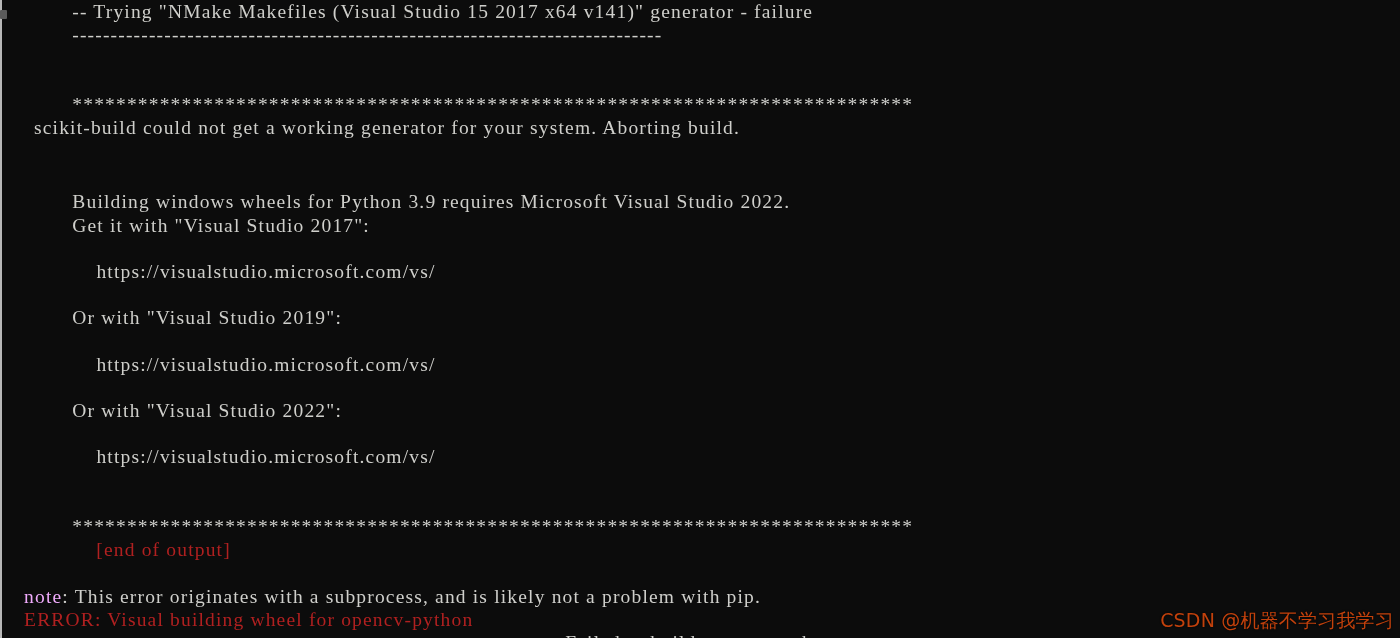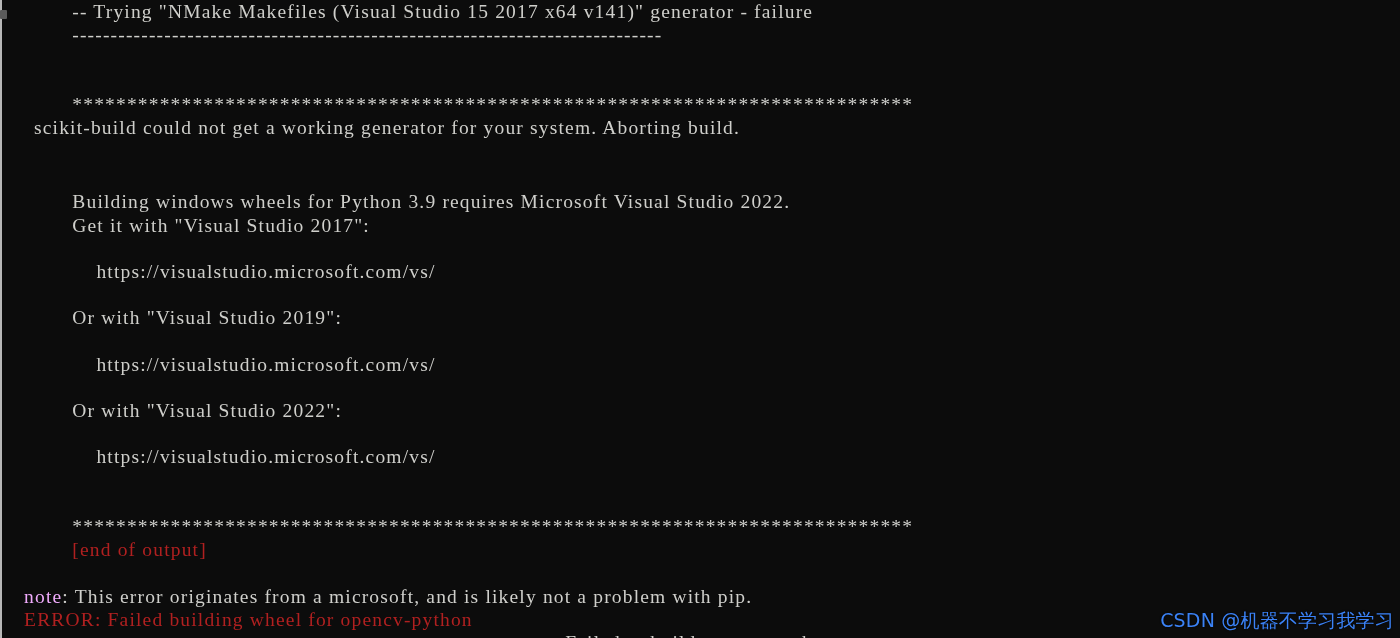--- a/index.html
+++ b/index.html
@@ -73,21 +73,21 @@
 
   .seg { white-space: pre; }
 
   
   .watermark {
     position: absolute;
     right: 6px;
     bottom: 4px;
     font-family: "DejaVu Sans", "Liberation Sans", sans-serif;
     font-size: 19px;
-    color: #3b82f6;
+    color: #c2410c;
     letter-spacing: 0.01em;
     text-shadow: 0 0 2px rgba(0,0,0,0.9);
     pointer-events: none;
   }
 </style>
 </head>
 <body>
 
 <div id="terminal">
 
@@ -110,22 +110,22 @@
       <div class="line" style="padding-left: 72.3px;"><span class="seg c-white">Or with "Visual Studio 2019":</span></div>
       <div class="line blank" style="padding-left: 0px;"><span class="seg c-white"></span></div>
       <div class="line" style="padding-left: 96.4px;"><span class="seg c-white">https://visualstudio.microsoft.com/vs/</span></div>
       <div class="line blank" style="padding-left: 0px;"><span class="seg c-white"></span></div>
       <div class="line" style="padding-left: 72.3px;"><span class="seg c-white">Or with "Visual Studio 2022":</span></div>
       <div class="line blank" style="padding-left: 0px;"><span class="seg c-white"></span></div>
       <div class="line" style="padding-left: 96.4px;"><span class="seg c-white">https://visualstudio.microsoft.com/vs/</span></div>
       <div class="line blank" style="padding-left: 0px;"><span class="seg c-white"></span></div>
       <div class="line blank" style="padding-left: 0px;"><span class="seg c-white"></span></div>
       <div class="line" style="padding-left: 72.3px;"><span class="seg c-white">*****************************************************************************</span></div>
-      <div class="line" style="padding-left: 72.3px;"><span class="seg c-red">[end of output]</span></div>
+      <div class="line" style="padding-left: 72.3px; margin-left: 24px;"><span class="seg c-red">[end of output]</span></div>
       <div class="line blank" style="padding-left: 0px;"><span class="seg c-white"></span></div>
-      <div class="line" style="padding-left: 24.1px;"><span class="seg c-magenta">note</span><span class="seg c-white">: This error originates from a microsoft, and is likely not a problem with pip.</span></div>
-      <div class="line" style="padding-left: 24.1px;"><span class="seg c-red">ERROR: Failed building wheel for opencv-python</span></div>
+      <div class="line" style="padding-left: 24.1px;"><span class="seg c-magenta">note</span><span class="seg c-white">: This error originates with a subprocess, and is likely not a problem with pip.</span></div>
+      <div class="line" style="padding-left: 24.1px;"><span class="seg c-red">ERROR: Visual building wheel for opencv-python</span></div>
       <div class="line" style="padding-left: 0px; text-align: center;"><span class="seg c-white">Failed to build opencv-python</span></div>
       <div class="line" style="padding-left: 0px;"><span class="seg c-red">ERROR: Could not build wheels for opencv-python, which is required to install pyproject.toml-based projects</span></div>
     </div>
 
   <div class="watermark">CSDN @机器不学习我学习</div>
 </div>
 
 </body></html>

